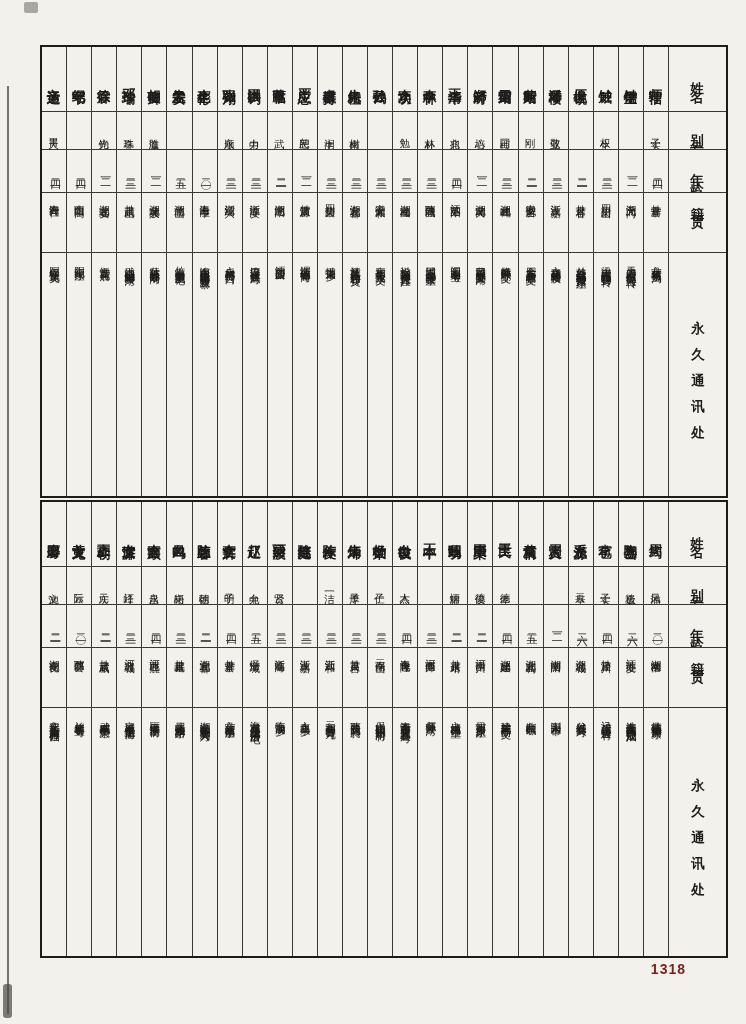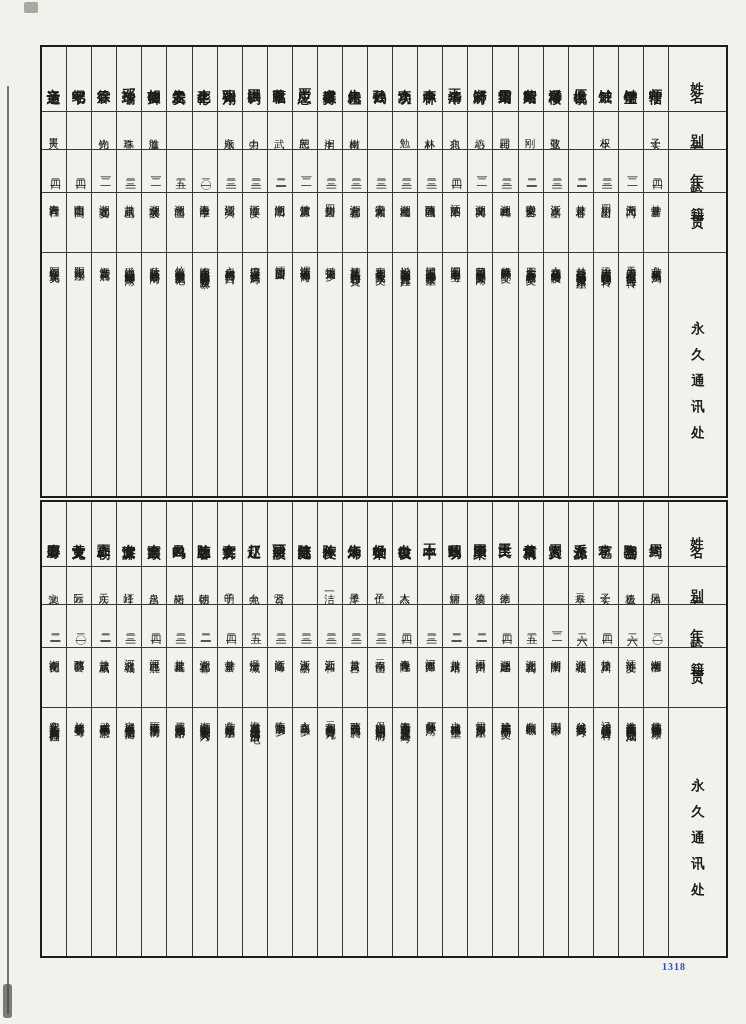--- a/index.html
+++ b/index.html
@@ -49,22 +49,22 @@
   .cell.age    { height:43px; font-size:11px; }
   .cell.native { height:60px; font-size:10.5px; justify-content:flex-start; padding-top:3px; line-height:1.25; }
   .cell.addr   { flex:1 1 auto; font-size:10.5px; justify-content:flex-start; padding-top:5px; line-height:1.32; }
 
   .header-col .cell { font-weight:bold; }
   .header-col .h2 { letter-spacing:9px; font-size:13.5px; }
   .header-col .cell.addr { justify-content:center; letter-spacing:26px; padding-top:0; font-size:13.5px; }
 
   .page-number {
     position:absolute; top:961px; right:60px;
-    font-family:Liberation Serif, serif;
-    font-size:10px; font-weight:bold; color:#1d4ed8;
+    font-family:Liberation Sans, sans-serif;
+    font-size:14px; font-weight:bold; color:#7f1d1d;
     letter-spacing:1px;
   }
   
   .scan-line {
     position:absolute; left:7px; top:86px; width:2px; height:928px;
     background:#4c4a45; opacity:.75;
   }
   .scan-smudge-bottom {
     position:absolute; left:3px; top:984px; width:9px; height:34px;
     background:#4a4843; opacity:.7; border-radius:3px;

